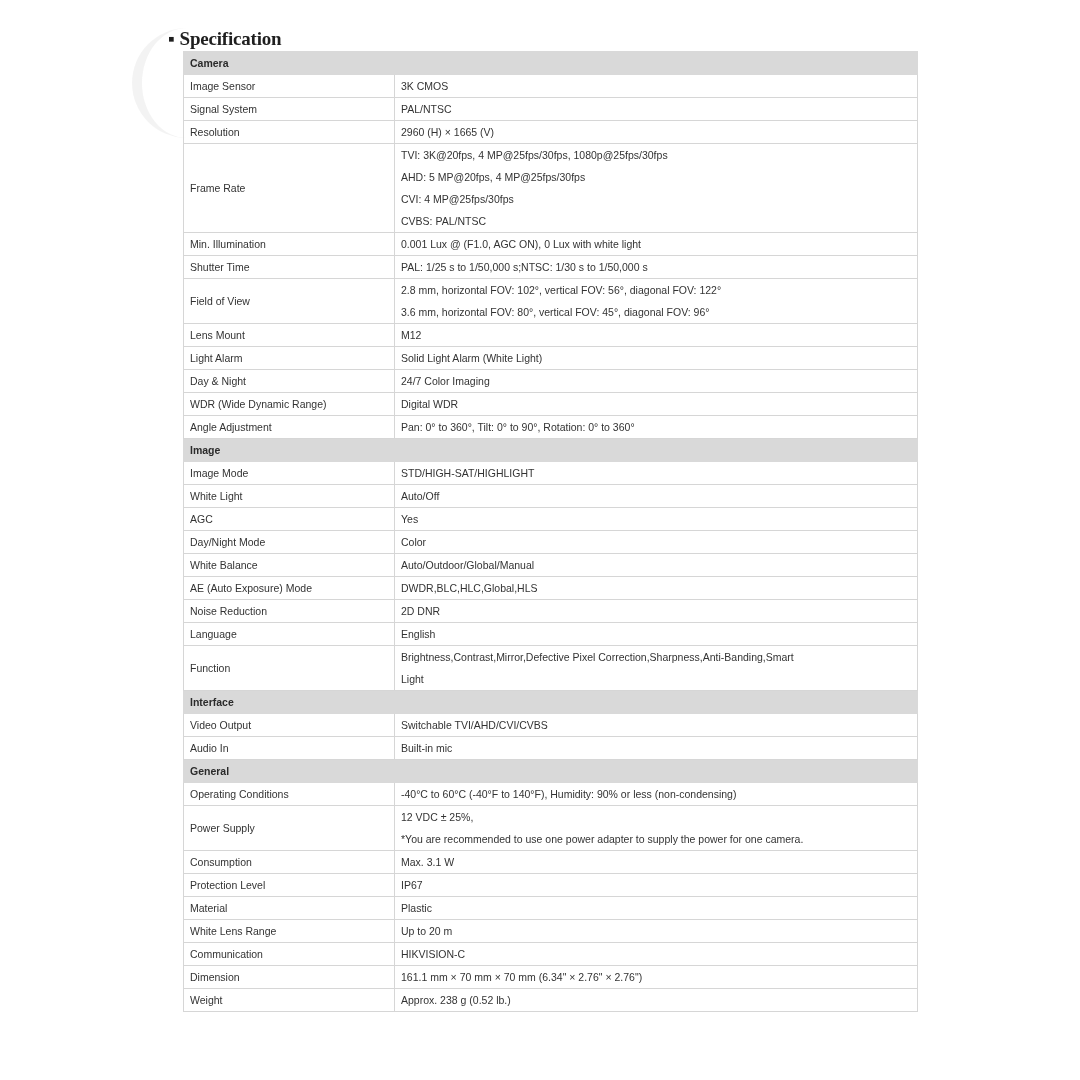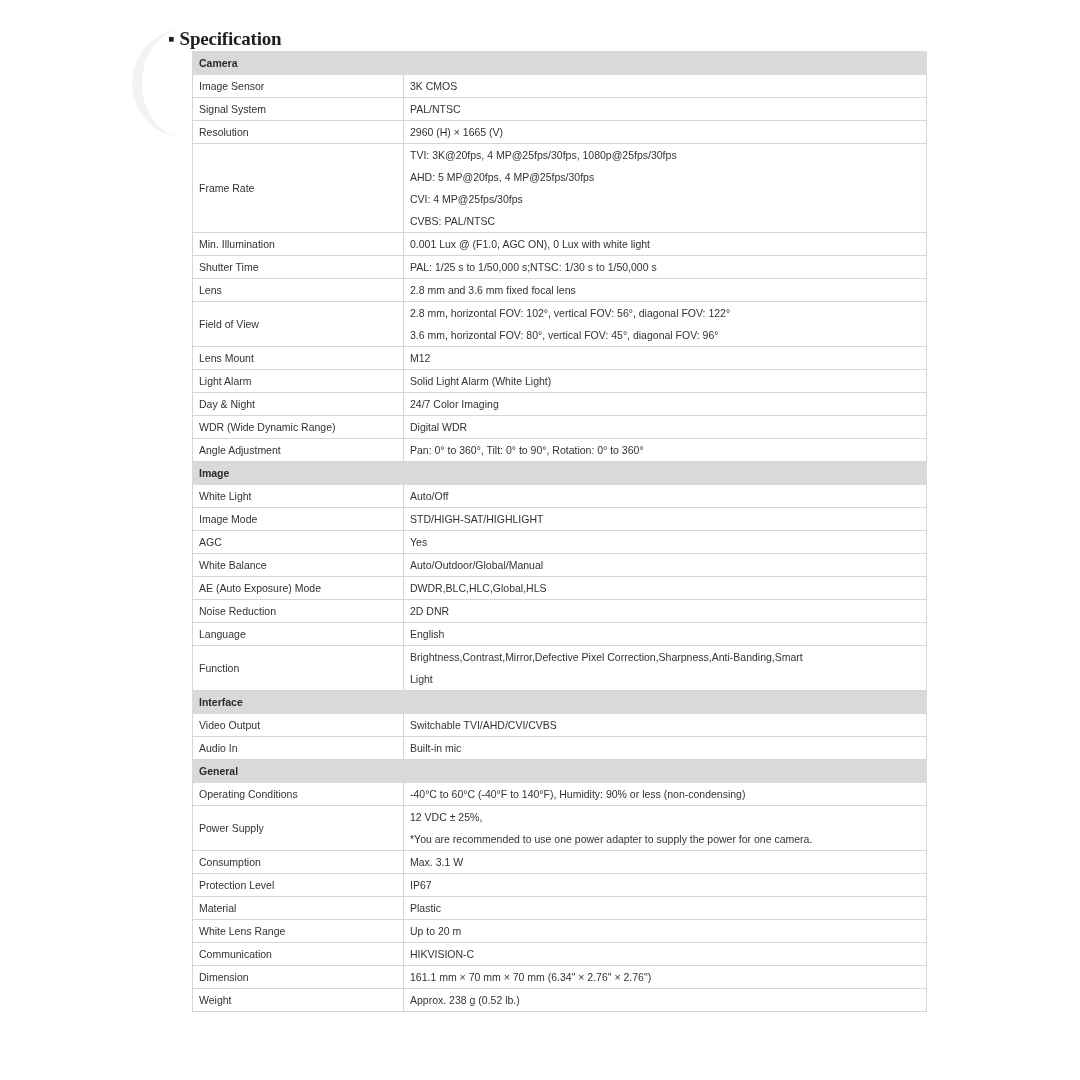--- a/index.html
+++ b/index.html
@@ -36,21 +36,21 @@
       letter-spacing: -0.2px;
       line-height: 22px;
     }
     .title .bullet {
       display: inline-block;
       margin-right: 5px;
       font-weight: bold;
     }
     table.spec {
       position: absolute;
-      left: 192px;
+      left: 183px;
       top: 51px;
       width: 734px;
       border-collapse: collapse;
       table-layout: fixed;
       font-size: 10.5px;
     }
     table.spec col.c1 { width: 211px; }
     table.spec col.c2 { width: 523px; }
     table.spec td {
       border: 1px solid #d6d6d6;
@@ -134,26 +134,20 @@
           <span class="line">0.001 Lux @ (F1.0, AGC ON), 0 Lux with white light</span>
         </td>
     </tr>
     <tr class="row">
       <td>Shutter Time</td>
       <td>
           <span class="line">PAL: 1/25 s to 1/50,000 s;NTSC: 1/30 s to 1/50,000 s</span>
         </td>
     </tr>
     <tr class="row">
-      <td>Lens</td>
-      <td>
-          <span class="line">2.8 mm and 3.6 mm fixed focal lens</span>
-        </td>
-    </tr>
-    <tr class="row">
       <td>Field of View</td>
       <td>
         <span class="line">2.8 mm, horizontal FOV: 102°, vertical FOV: 56°, diagonal FOV: 122°</span>
         <span class="line">3.6 mm, horizontal FOV: 80°, vertical FOV: 45°, diagonal FOV: 96°</span>
       </td>
     </tr>
     <tr class="row">
       <td>Lens Mount</td>
       <td>
           <span class="line">M12</span>
@@ -181,35 +175,41 @@
       <td>Angle Adjustment</td>
       <td>
           <span class="line">Pan: 0° to 360°, Tilt: 0° to 90°, Rotation: 0° to 360°</span>
         </td>
     </tr>
 
     <tr class="section">
       <td colspan="2">Image</td>
     </tr>
     <tr class="row">
+      <td>Image Mode</td>
+      <td>
+          <span class="line">STD/HIGH-SAT/HIGHLIGHT</span>
+        </td>
+    </tr>
+    <tr class="row">
       <td>White Light</td>
       <td>
           <span class="line">Auto/Off</span>
         </td>
     </tr>
     <tr class="row">
-      <td>Image Mode</td>
-      <td>
-          <span class="line">STD/HIGH-SAT/HIGHLIGHT</span>
-        </td>
-    </tr>
-    <tr class="row">
       <td>AGC</td>
       <td>
           <span class="line">Yes</span>
+        </td>
+    </tr>
+    <tr class="row">
+      <td>Day/Night Mode</td>
+      <td>
+          <span class="line">Color</span>
         </td>
     </tr>
     <tr class="row">
       <td>White Balance</td>
       <td>
           <span class="line">Auto/Outdoor/Global/Manual</span>
         </td>
     </tr>
     <tr class="row">
       <td>AE (Auto Exposure) Mode</td>

